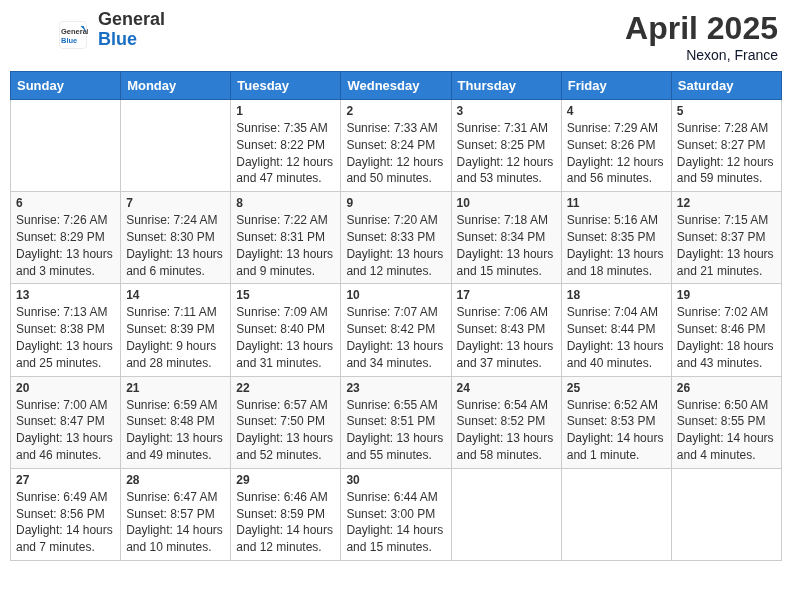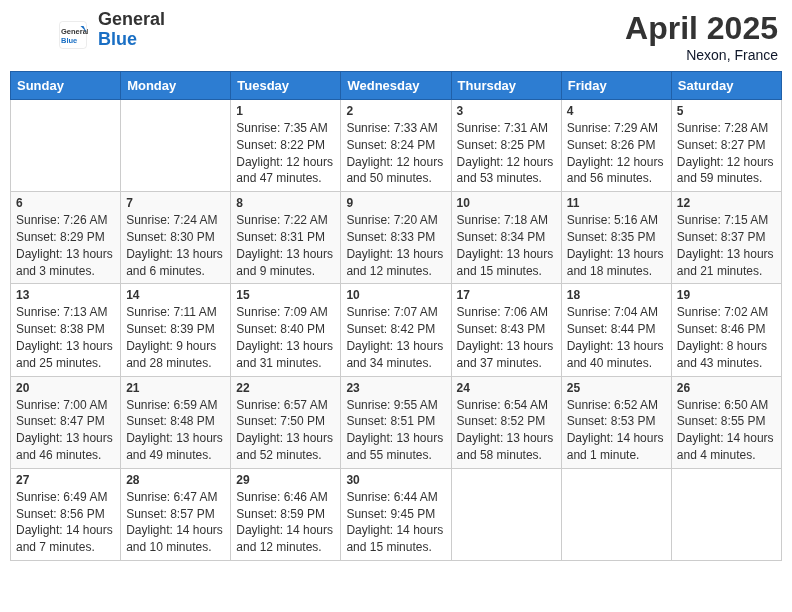--- a/index.html
+++ b/index.html
@@ -278,21 +278,21 @@
           <span>Sunrise: 7:04 AM</span><br>
           <span>Sunset: 8:44 PM</span><br>
           <span>Daylight: 13 hours and 40 minutes.</span>
         </div>
       </td>
         <td>
         <span class="day-num">19</span>
         <div class="day-info">
           <span>Sunrise: 7:02 AM</span><br>
           <span>Sunset: 8:46 PM</span><br>
-          <span>Daylight: 8 hours and 43 minutes.</span>
+          <span>Daylight: 18 hours and 43 minutes.</span>
         </div>
       </td>
       </tr>
       <tr>
         <td>
         <span class="day-num">20</span>
         <div class="day-info">
           <span>Sunrise: 7:00 AM</span><br>
           <span>Sunset: 8:47 PM</span><br>
           <span>Daylight: 13 hours and 46 minutes.</span>
@@ -310,21 +310,21 @@
         <span class="day-num">22</span>
         <div class="day-info">
           <span>Sunrise: 6:57 AM</span><br>
           <span>Sunset: 7:50 PM</span><br>
           <span>Daylight: 13 hours and 52 minutes.</span>
         </div>
       </td>
         <td>
         <span class="day-num">23</span>
         <div class="day-info">
-          <span>Sunrise: 9:55 AM</span><br>
+          <span>Sunrise: 6:55 AM</span><br>
           <span>Sunset: 8:51 PM</span><br>
           <span>Daylight: 13 hours and 55 minutes.</span>
         </div>
       </td>
         <td>
         <span class="day-num">24</span>
         <div class="day-info">
           <span>Sunrise: 6:54 AM</span><br>
           <span>Sunset: 8:52 PM</span><br>
           <span>Daylight: 13 hours and 58 minutes.</span>
@@ -369,21 +369,21 @@
         <div class="day-info">
           <span>Sunrise: 6:46 AM</span><br>
           <span>Sunset: 8:59 PM</span><br>
           <span>Daylight: 14 hours and 12 minutes.</span>
         </div>
       </td>
         <td>
         <span class="day-num">30</span>
         <div class="day-info">
           <span>Sunrise: 6:44 AM</span><br>
-          <span>Sunset: 9:45 PM</span><br>
+          <span>Sunset: 3:00 PM</span><br>
           <span>Daylight: 14 hours and 15 minutes.</span>
         </div>
       </td>
         <td class="empty-cell"></td>
         <td class="empty-cell"></td>
         <td class="empty-cell"></td>
       </tr>
     </tbody>
 </table>
 

